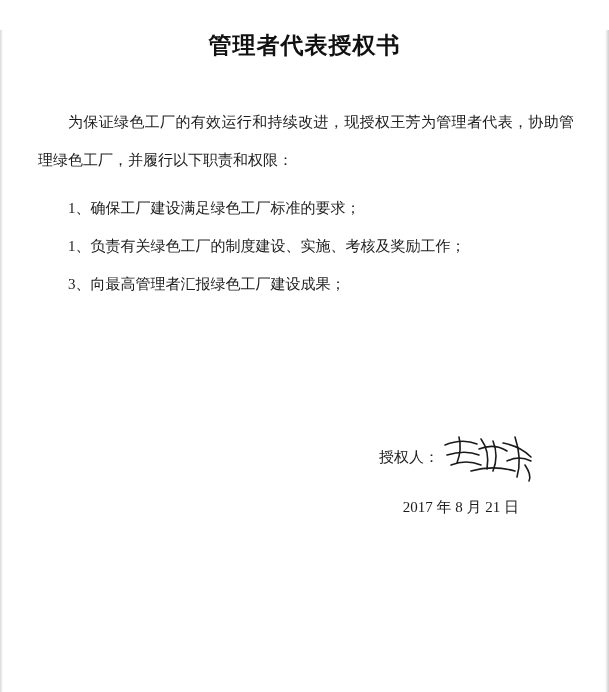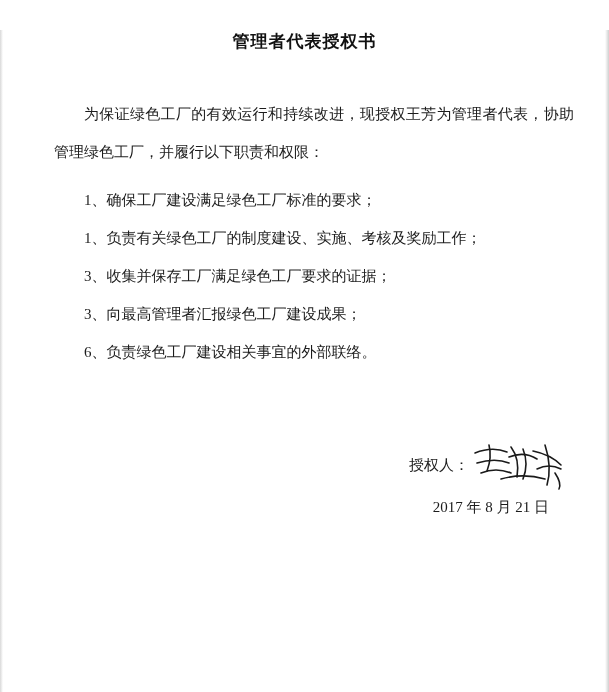--- a/index.html
+++ b/index.html
@@ -15,32 +15,31 @@
     overflow: hidden;
   }
   .page {
     position: relative;
     width: 609px;
     height: 692px;
     box-sizing: border-box;
   }
   .doc-title {
     text-align: center;
-    font-size: 17px;
+    font-size: 23px;
     font-weight: bold;
     letter-spacing: 1px;
     margin-top: 30px;
     margin-bottom: 0;
     color: #111;
   }
   .body-block {
     margin-top: 42px;
     padding-left: 38px;
     padding-right: 35px;
-    margin-left: 16px;
   }
   .para {
     font-size: 15px;
     line-height: 38px;
     text-align: justify;
     text-justify: inter-ideograph;
     margin: 0;
     color: #1c1c1c;
   }
   .para.indent {
@@ -53,21 +52,21 @@
   }
   .item {
     font-size: 15px;
     line-height: 38px;
     text-indent: 2em;
     margin: 0;
     color: #1c1c1c;
   }
   .sign-block {
     position: absolute;
-    right: 42px;
+    right: 72px;
     bottom: 205px;
     width: 270px;
     text-align: right;
   }
   .sign-row {
     position: relative;
     height: 38px;
     display: flex;
     align-items: center;
     justify-content: flex-end;
@@ -84,21 +83,21 @@
     margin-left: 2px;
   }
   .signature svg {
     position: absolute;
     top: -6px;
     left: 0;
   }
   .sign-date {
     font-size: 15px;
     color: #1c1c1c;
-    margin-top: 14px;
+    margin-top: 22px;
     padding-right: 18px;
     white-space: nowrap;
   }
   .edge-left {
     position: absolute;
     left: 0;
     top: 0;
     width: 3px;
     height: 692px;
     background: linear-gradient(to right, #d8d8d8, #ffffff);
@@ -121,23 +120,21 @@
   <div class="edge-right"></div>
 
   <h1 class="doc-title">管理者代表授权书</h1>
 
   <div class="body-block">
     <p class="para indent">为保证绿色工厂的有效运行和持续改进，现授权王芳为管理者代表，协助管理绿色工厂，并履行以下职责和权限：</p>
 
     <div class="items">
       <p class="item">1、确保工厂建设满足绿色工厂标准的要求；</p>
       <p class="item">1、负责有关绿色工厂的制度建设、实施、考核及奖励工作；</p>
-      <p class="item">3、收集并保存工厂满足绿色工厂要求的证据；</p>
       <p class="item">3、向最高管理者汇报绿色工厂建设成果；</p>
-      <p class="item">6、负责绿色工厂建设相关事宜的外部联络。</p>
     </div>
   </div>
 
   <div class="sign-block">
     <div class="sign-row">
       <span class="sign-label">授权人：</span>
       <span class="signature">
         <svg width="96" height="52" viewBox="0 0 96 52" xmlns="http://www.w3.org/2000/svg">
           <g fill="none" stroke="#1a1a1a" stroke-width="1.6" stroke-linecap="round">
             <path d="M4 14 C14 10, 26 9, 36 13"></path>

